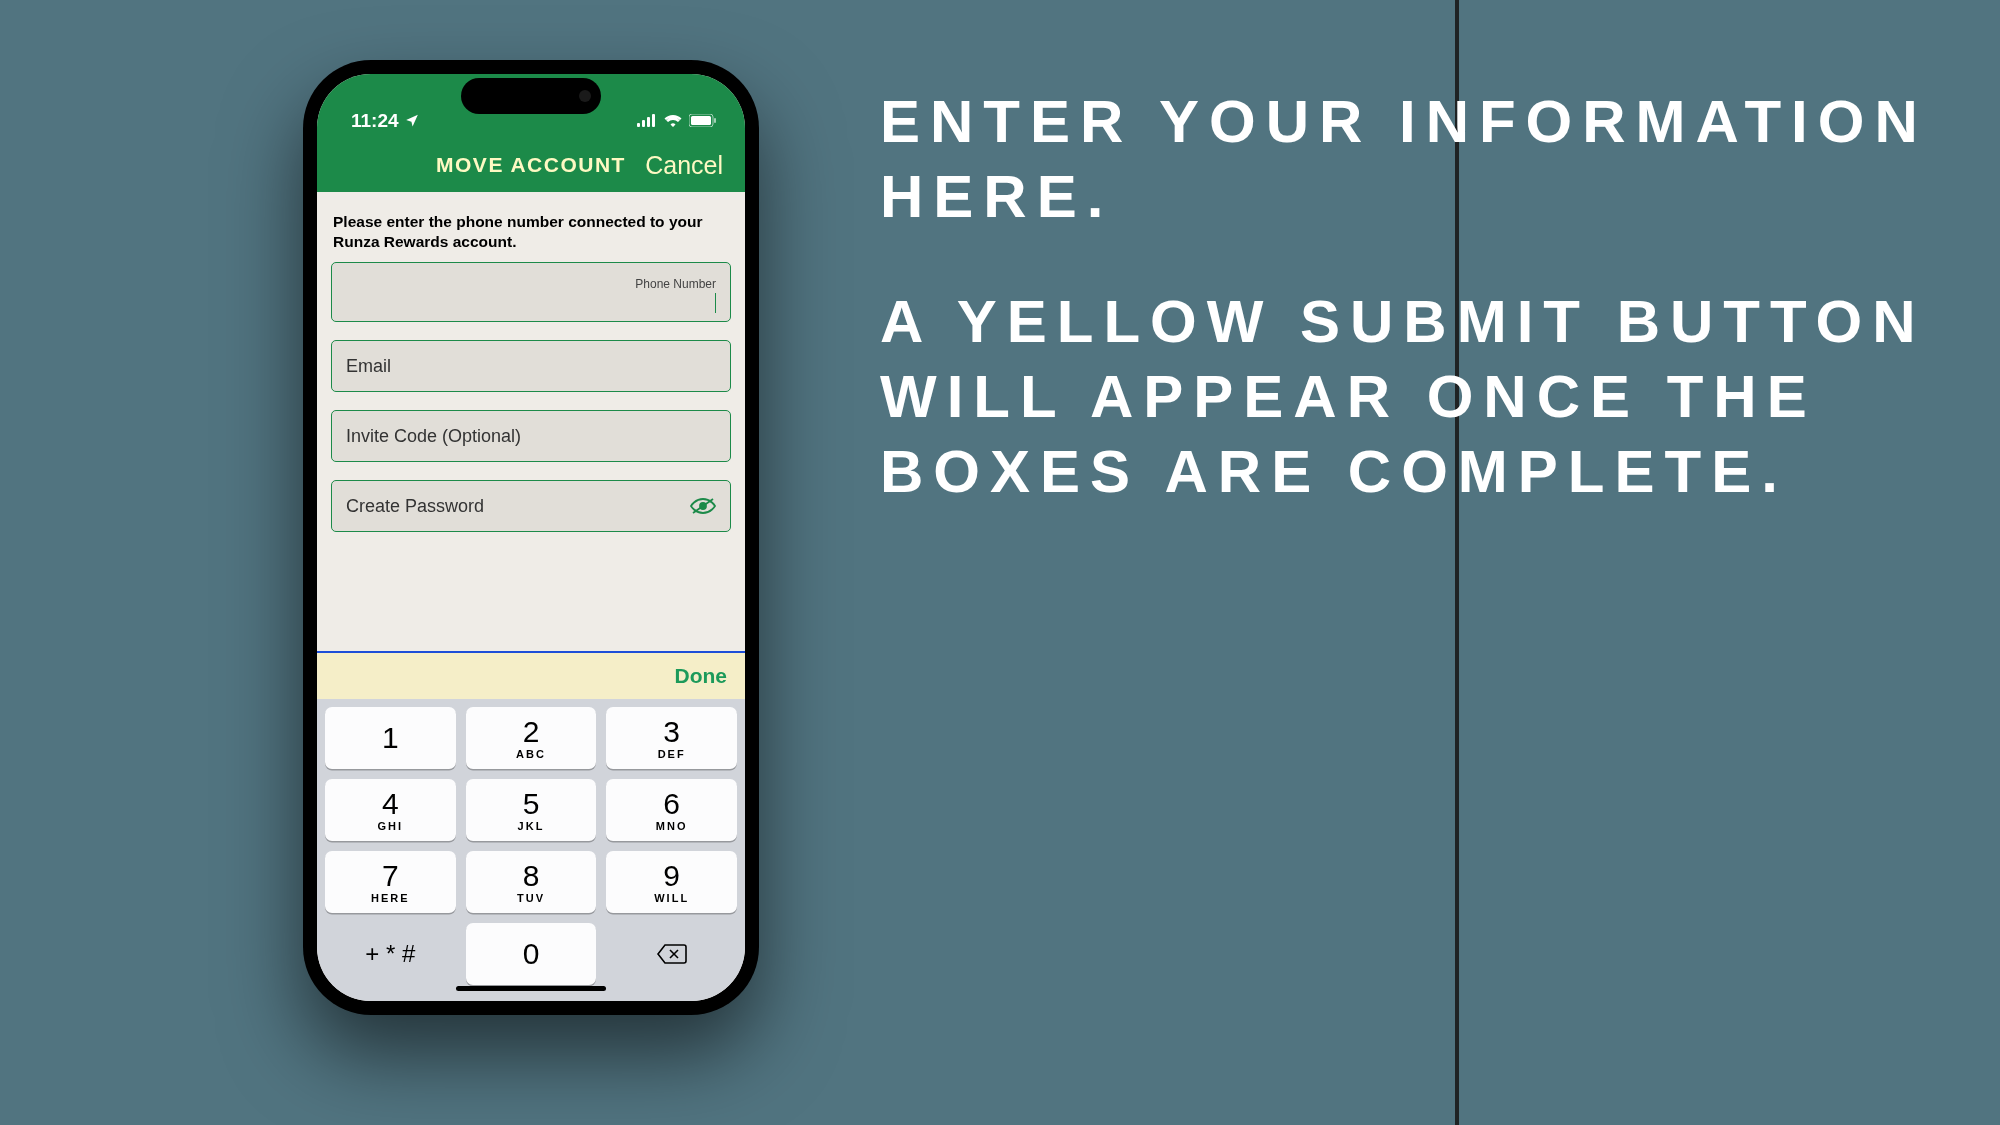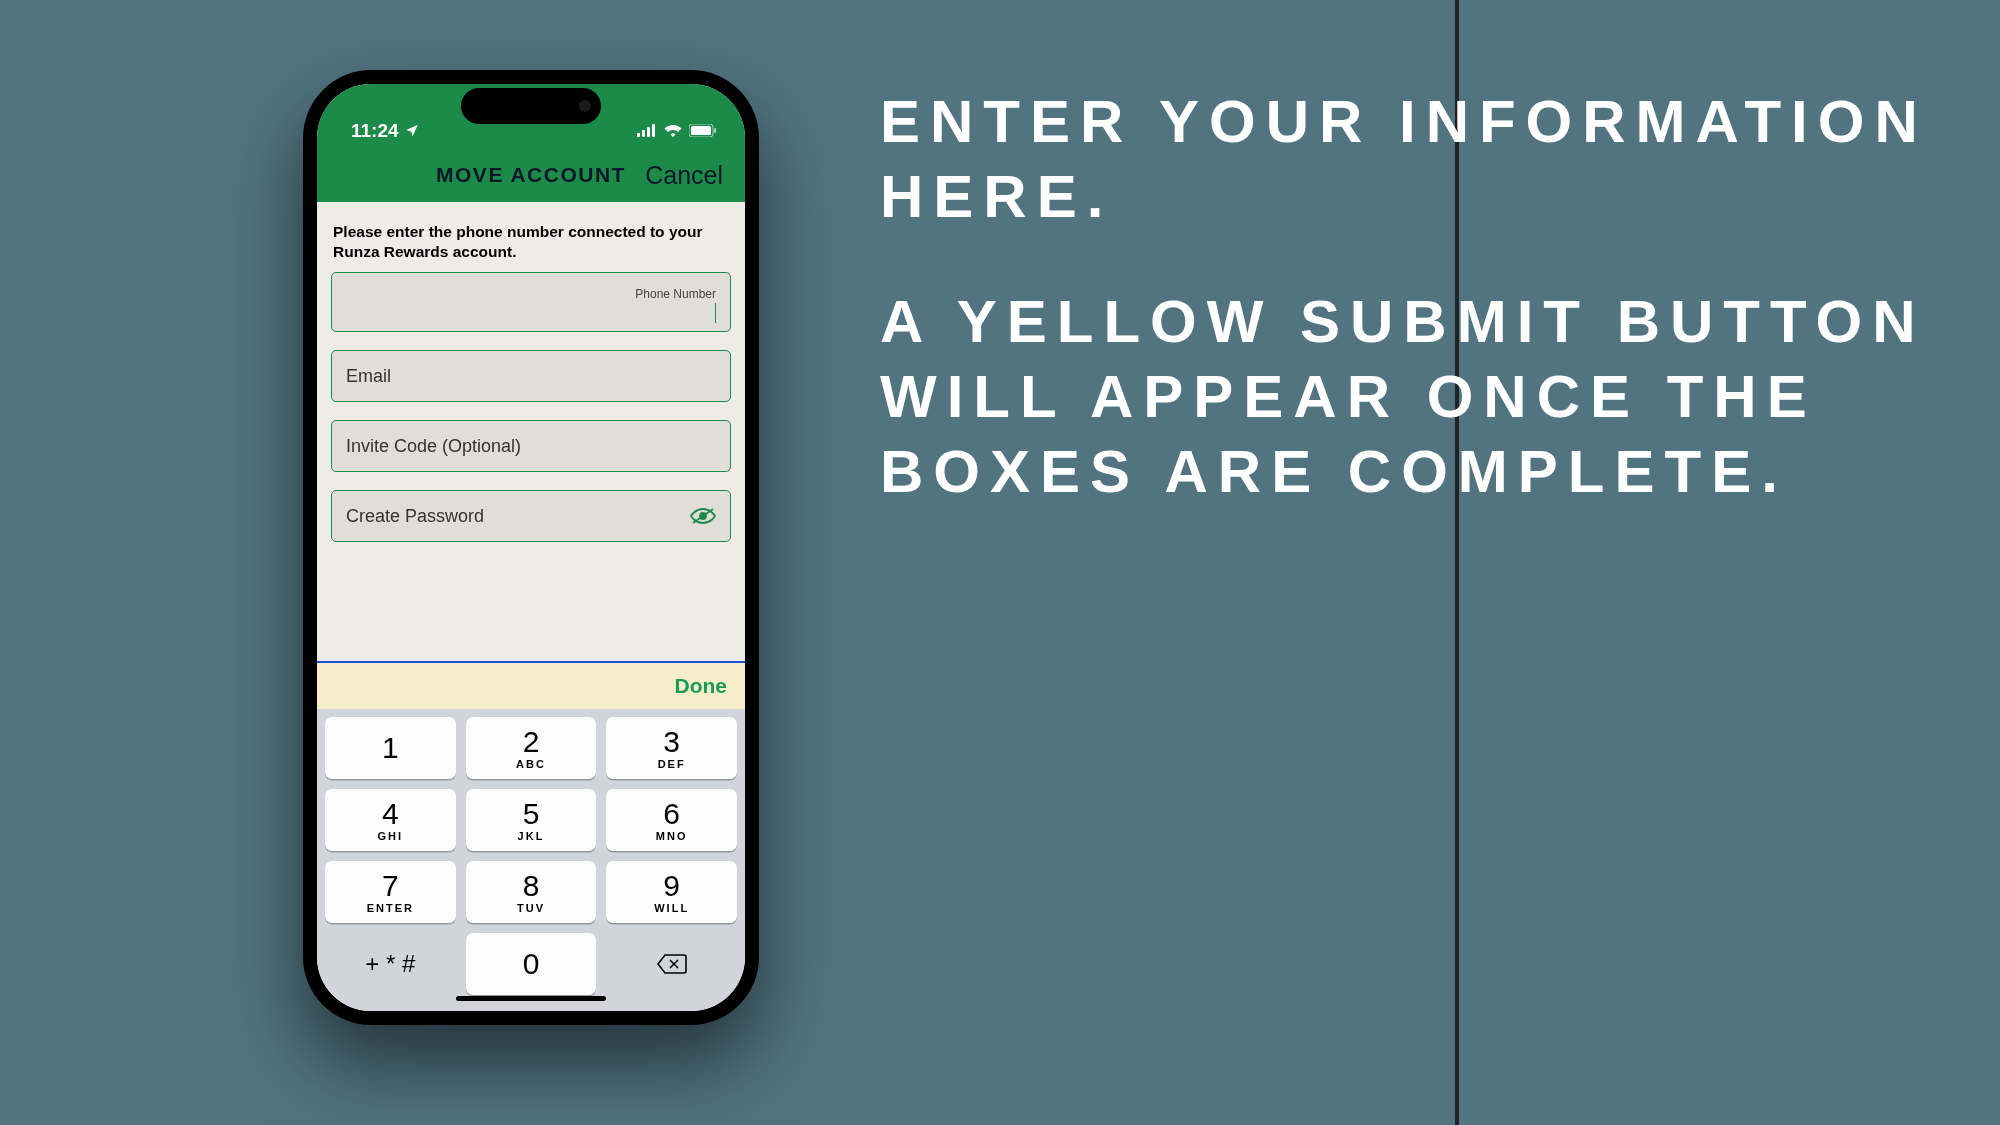--- a/index.html
+++ b/index.html
@@ -28,21 +28,21 @@
     font-weight: 900;
     letter-spacing: 10px;
     font-size: 60px;
     line-height: 1.25;
     font-family: Impact, "Arial Black", sans-serif;
   }
   .instructions .block2 { margin-top: 50px; }
   .phone-wrap {
     position: absolute;
     left: 275px;
-    top: 70px;
+    top: 60px;
     width: 456px;
     height: 719px;
     filter: drop-shadow(0 40px 40px rgba(0,0,0,0.55));
     padding-left: 28px;
   }
   .phone {
     width: 456px;
     height: 955px;
     background: #000;
     border-radius: 68px;
@@ -93,21 +93,21 @@
   }
   .status-left { display: flex; align-items: center; gap: 6px; }
   .status-right { display: flex; align-items: center; gap: 7px; }
   .header {
     height: 54px;
     background: #1c8a49;
     position: relative;
     display: flex;
     align-items: center;
     justify-content: center;
-    color: #0f172a;
+    color: #fef9c3;
   }
   .header-title {
     font-weight: 800;
     font-size: 21px;
     letter-spacing: 1.5px;
   }
   .header-cancel {
     position: absolute;
     right: 22px;
     font-size: 25px;
@@ -317,21 +317,21 @@
           <div class="key">
               <span class="num">5</span>
               <span class="sub">JKL</span>
             </div>
           <div class="key">
               <span class="num">6</span>
               <span class="sub">MNO</span>
             </div>
           <div class="key">
               <span class="num">7</span>
-              <span class="sub">ENTER</span>
+              <span class="sub">HERE</span>
             </div>
           <div class="key">
               <span class="num">8</span>
               <span class="sub">TUV</span>
             </div>
           <div class="key">
               <span class="num">9</span>
               <span class="sub">WILL</span>
             </div>
           <div class="key gray">

